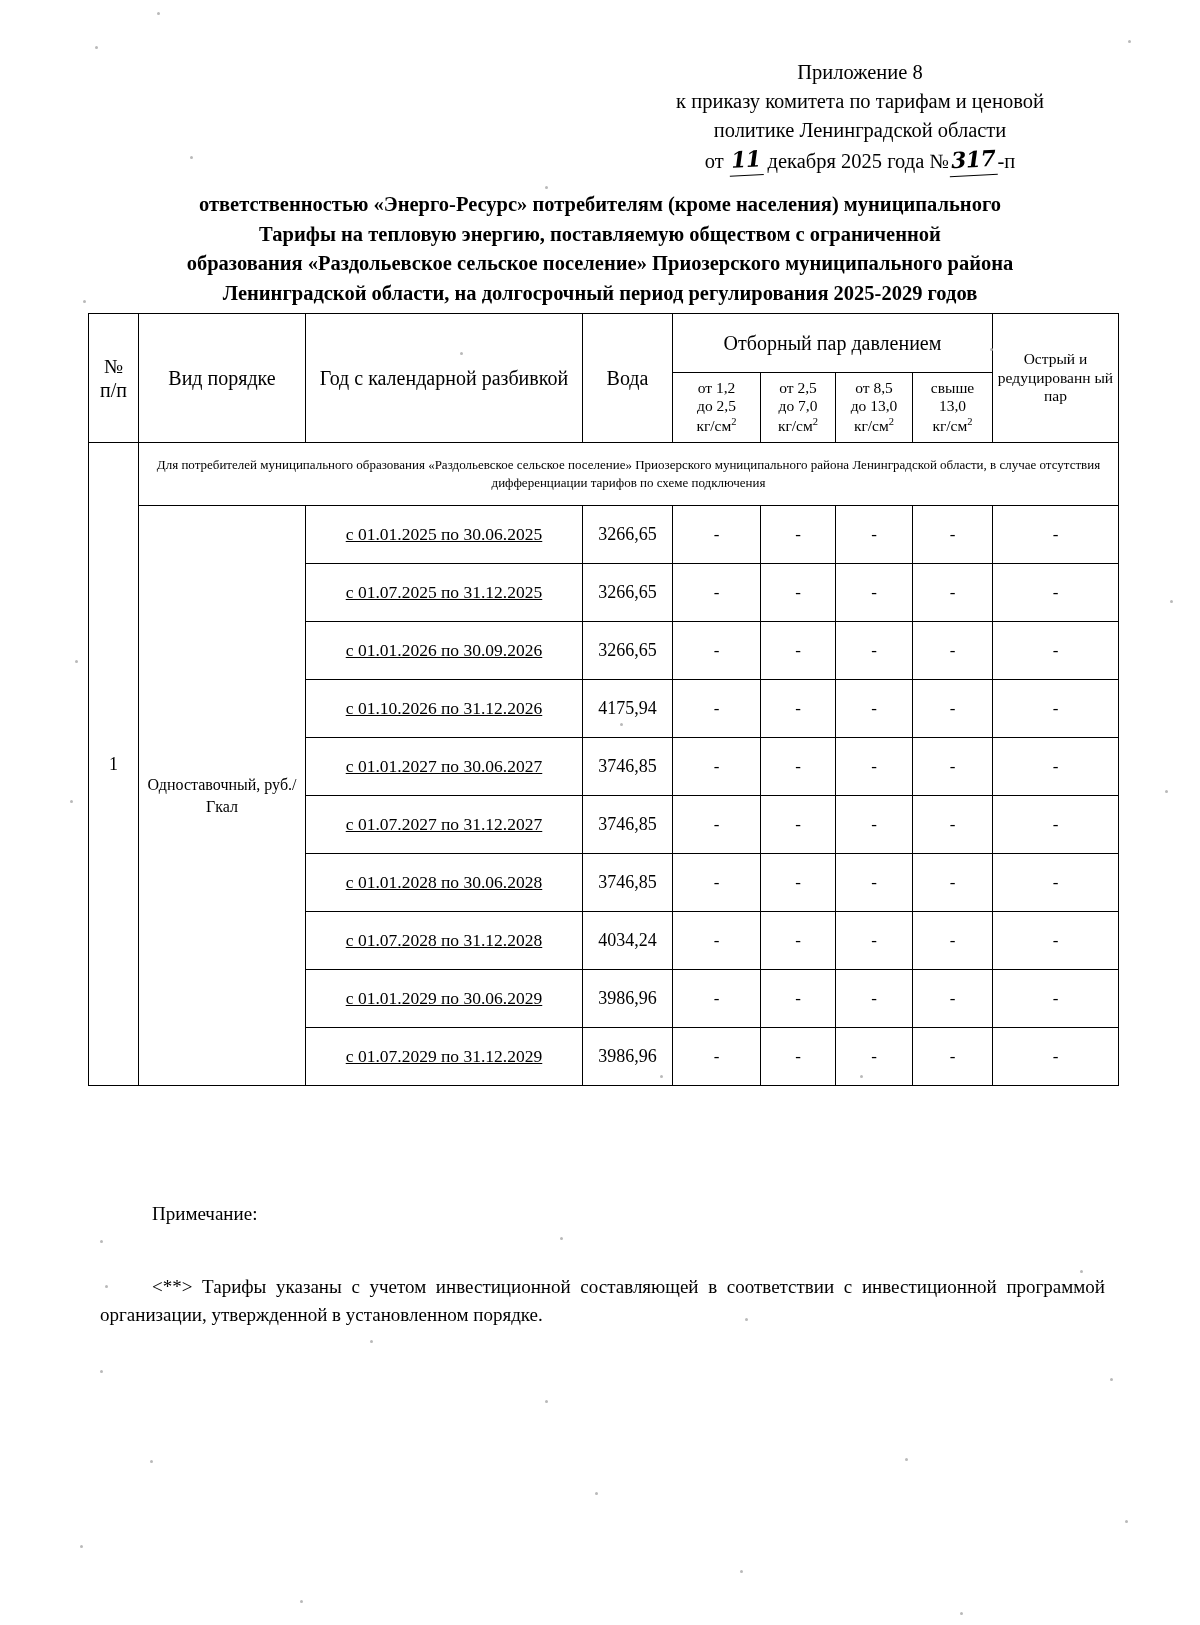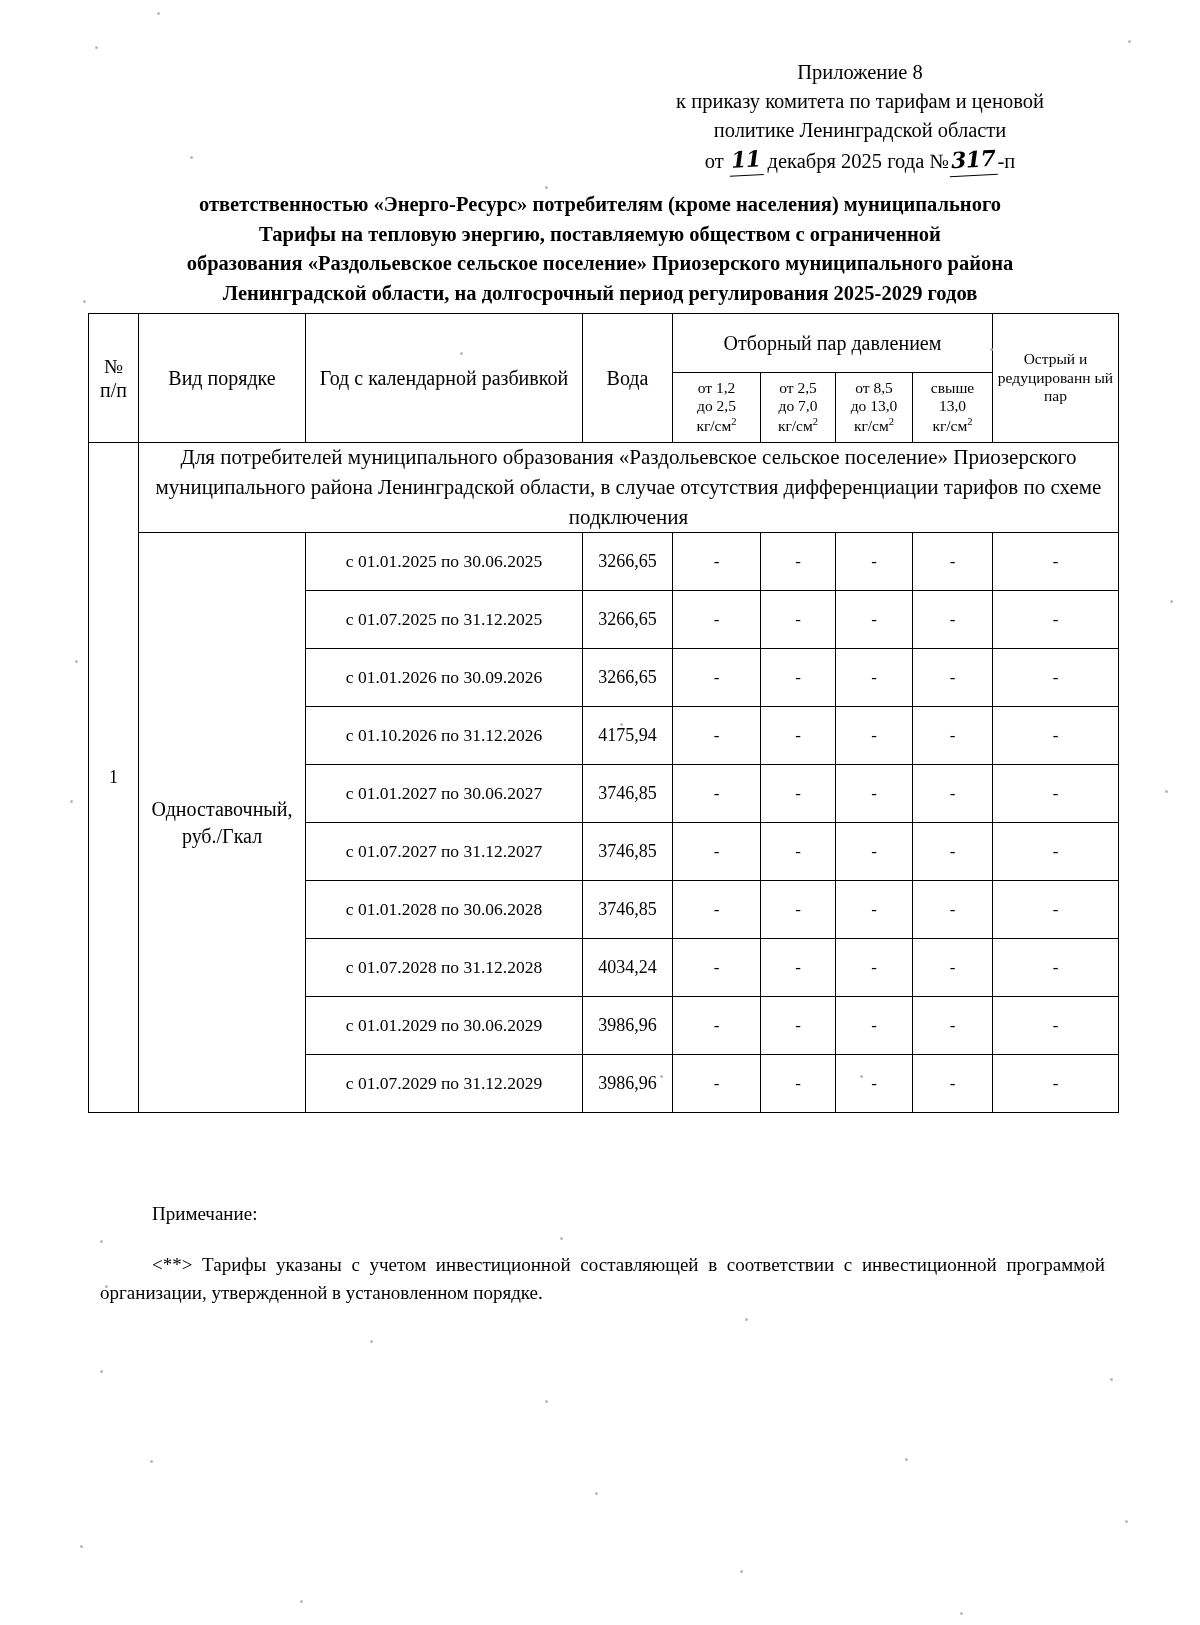--- a/index.html
+++ b/index.html
@@ -89,52 +89,53 @@
     font-size: 15.5px;
     line-height: 1.22;
     padding: 5px 2px;
   }
   .hdr-tall { height: 128px; }
   .unit sup { font-size: 10.5px; vertical-align: super; }
 
   
   .desc-cell {
     text-align: left;
-    font-size: 21px;
+    font-size: 13px;
     line-height: 1.42;
     padding: 7px 9px 8px 9px;
     height: 62px;
   }
   .num-cell { width: 50px; font-size: 18px; }
 
   .type-cell {
     text-align: left;
-    font-size: 20px;
+    font-size: 16px;
     line-height: 1.35;
     padding-left: 14px;
     vertical-align: middle;
   }
 
   .period-cell {
     font-size: 17.5px;
     height: 57px;
+    text-decoration: underline;
   }
   .val-cell { font-size: 18px; }
   .dash-cell { font-size: 17px; }
 
   
   .notes {
     position: absolute;
     left: 100px;
     top: 1200px;
     width: 1005px;
     font-size: 19px;
     line-height: 1.5;
   }
-  .note-label { margin-left: 52px; margin-bottom: 22px; }
+  .note-label { margin-left: 52px; margin-bottom: 44px; }
   .note-body { text-indent: 52px; text-align: justify; }
 </style>
 </head>
 <body>
 
 <div class="doc-header">
   <div>Приложение 8</div>
   <div>к приказу комитета по тарифам и ценовой</div>
   <div>политике Ленинградской области</div>
   <div>

